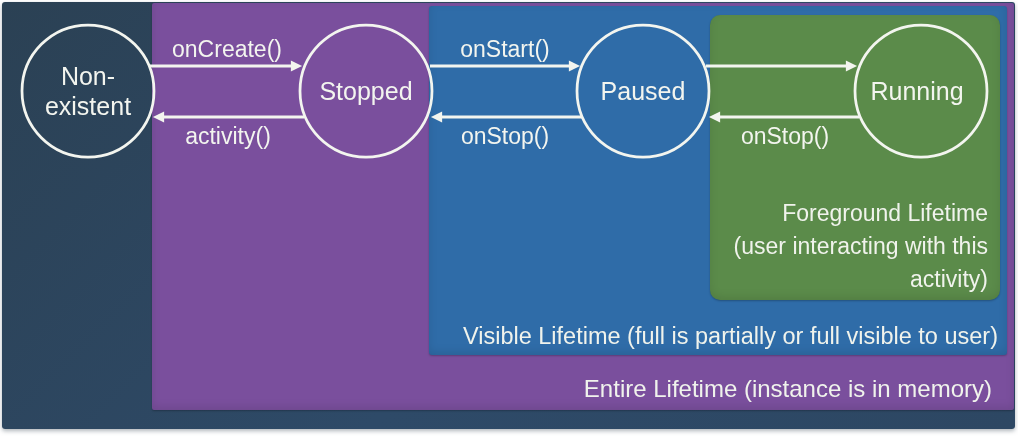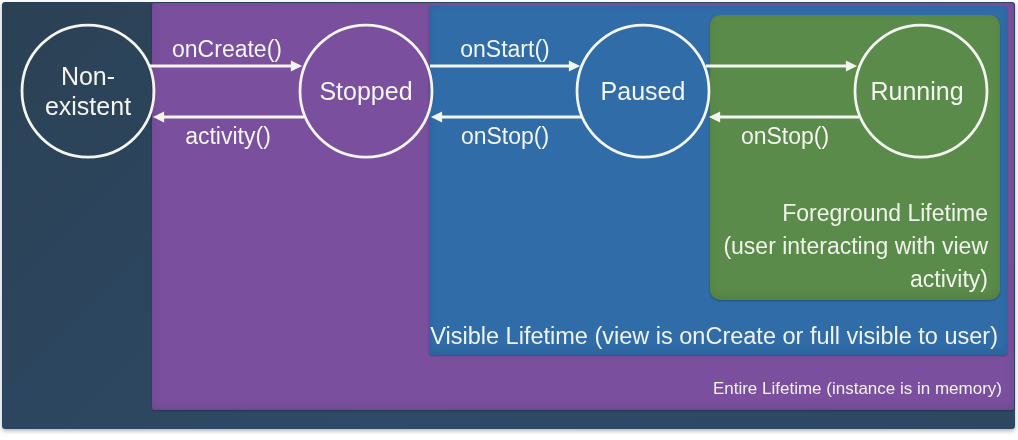--- a/index.html
+++ b/index.html
@@ -71,45 +71,45 @@
     right: 12px; bottom: 4px;
     font-size: 23px; line-height: 33px;
     white-space: nowrap;
   }
   .caption-visible {
     right: 9px; bottom: 5px;
     font-size: 23.5px; line-height: 28px;
     white-space: nowrap;
   }
   .caption-entire {
-    right: 12px; bottom: 7px;
-    font-size: 17px; line-height: 28px;
+    right: 22px; bottom: 7px;
+    font-size: 24px; line-height: 28px;
     white-space: nowrap;
     margin-top: 19px;
   }
 </style>
 </head>
 <body>
 
 <div class="canvas">
 
   <div class="rect slide-bg"></div>
 
   <div class="rect entire-rect">
     <div class="caption caption-entire">Entire Lifetime (instance is in memory)</div>
   </div>
 
   <div class="rect visible-rect">
-    <div class="caption caption-visible">Visible Lifetime (view is onCreate or full visible to user)</div>
+    <div class="caption caption-visible">Visible Lifetime (full is partially or full visible to user)</div>
   </div>
 
   <div class="rect foreground-rect">
     <div class="caption caption-foreground">
       <div>Foreground Lifetime</div>
-      <div>(user interacting with view</div>
+      <div>(user interacting with this</div>
       <div>activity)</div>
     </div>
   </div>
 
   <svg class="overlay" viewBox="0 0 1018 440" xmlns="http://www.w3.org/2000/svg">
     <defs>
       <marker id="arrowhead" viewBox="0 0 10 10" refX="1" refY="5" markerWidth="4.5" markerHeight="4" orient="auto-start-reverse">
         <polygon points="0,0 10,5 0,10" fill="#f3f5ef"></polygon>
       </marker>
     </defs>

